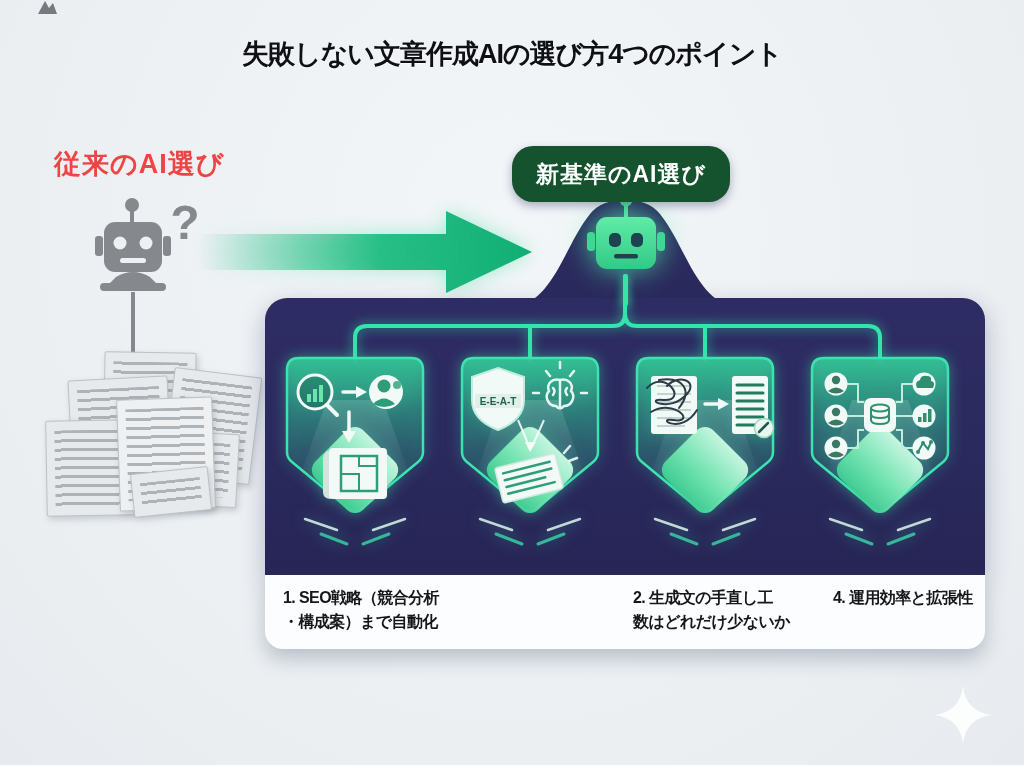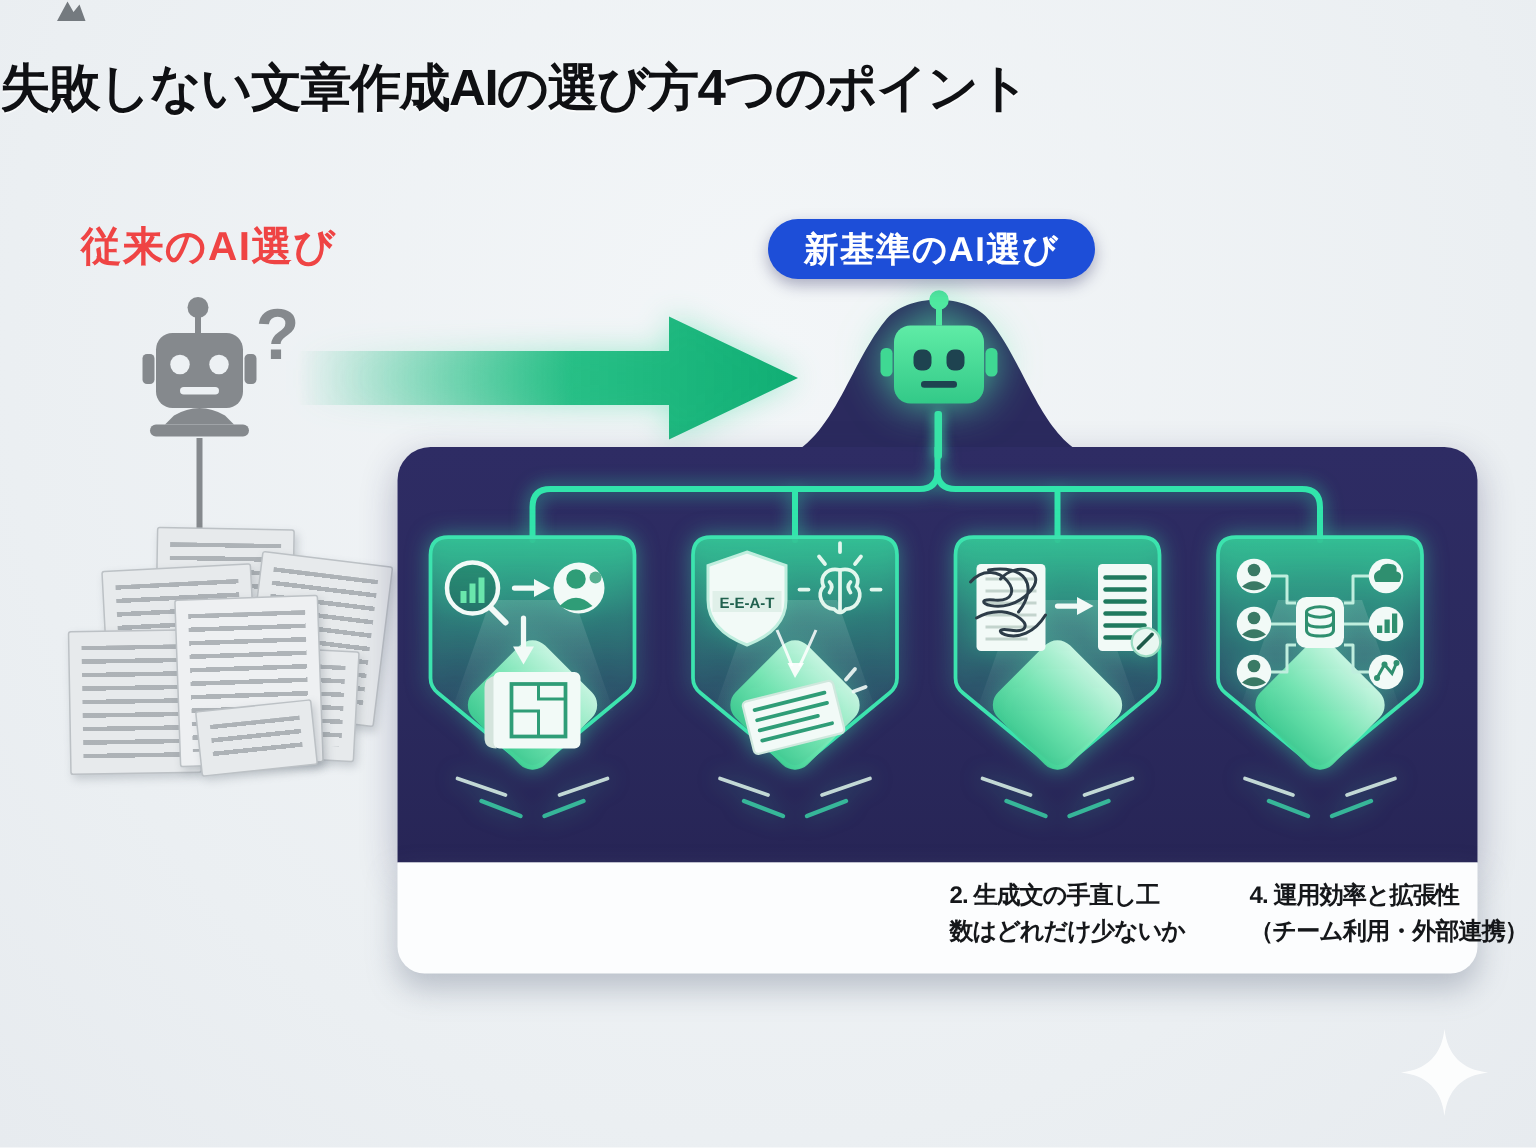--- a/index.html
+++ b/index.html
@@ -6,22 +6,22 @@
   html,body { width:1024px; height:765px; overflow:hidden; }
   body {
     font-family:"Liberation Sans","DejaVu Sans",sans-serif;
     background: radial-gradient(ellipse at 50% 30%, #f3f6f8 0%, #ebeff2 70%, #e7ebef 100%);
     position:relative;
   }
   .abs { position:absolute; }
 
   
   #title {
-    top:36px; left:0; width:1024px; text-align:left;
-    font-size:34px; font-weight:900; color:#0f1013; letter-spacing:-1px;
+    top:36px; left:0; width:1024px; text-align:center;
+    font-size:27px; font-weight:900; color:#0f1013; letter-spacing:-1px;
     text-shadow:0 1px 0 rgba(255,255,255,.6);
   }
   
   #corner-mark { top:0; left:36px; width:22px; height:14px; opacity:.85; }
 
   
   #legacy-label {
     top:146px; left:54px; font-size:27px; font-weight:700; color:#ef4444; letter-spacing:1px;
   }
   #legacy-robot { top:195px; left:86px; width:112px; height:108px; }
@@ -37,21 +37,21 @@
     background:repeating-linear-gradient(to bottom,#9aa0a5 0px,#9aa0a5 3px,transparent 3px,transparent 9px);
     opacity:.75;
   }
 
   
   #transition-arrow { top:202px; left:198px; width:345px; height:100px;
     filter:drop-shadow(0 0 10px rgba(60,220,160,.45)); }
 
   
   #badge {
-    top:146px; left:512px; width:218px; height:40px; background:#1d4ed8;
+    top:146px; left:512px; width:218px; height:56px; background:#14532d;
     border-radius:21px; display:flex; align-items:center; justify-content:center;
     box-shadow:0 4px 10px rgba(35,35,90,.35); z-index:6;
   }
   #badge span { color:#ffffff; font-size:23px; font-weight:800; letter-spacing:1px; }
 
   
   #dome { top:184px; left:512px; width:226px; height:124px; z-index:3; }
   #modern-robot { top:192px; left:584px; width:84px; height:86px; z-index:5;
     filter:drop-shadow(0 0 14px rgba(80,240,170,.75)); }
   #modern-stem { top:274px; left:623px; width:5px; height:32px; background:#38e3a6;
@@ -406,27 +406,30 @@
       </g>
       <g stroke="#3ce3ae" stroke-width="3" stroke-linecap="round" opacity=".75">
         <line x1="36" y1="178" x2="62" y2="188"></line>
         <line x1="78" y1="188" x2="104" y2="178"></line>
       </g>
     </svg>
   </div>
 </div>
 
 <div class="abs" id="footer">
+  <div class="footer-item" id="footer-item-1">
+    <span>1. SEO戦略（競合分析</span>
+    <span>・構成案）まで自動化</span>
+  </div>
   <div class="footer-item" id="footer-item-3">
     <span>2. 生成文の手直し工</span>
     <span>数はどれだけ少ないか</span>
   </div>
   <div class="footer-item" id="footer-item-4">
     <span>4. 運用効率と拡張性</span>
-    <span>（チーム利用・外部連携）</span>
   </div>
 </div>
 
 <div class="abs" id="sparkle">
   <svg width="58" height="58" viewBox="0 0 60 60">
     <path d="M30,0 C32,18 42,28 60,30 C42,32 32,42 30,60 C28,42 18,32 0,30 C18,28 28,18 30,0 Z" fill="#ffffff"></path>
   </svg>
 </div>
 
 </body></html>

